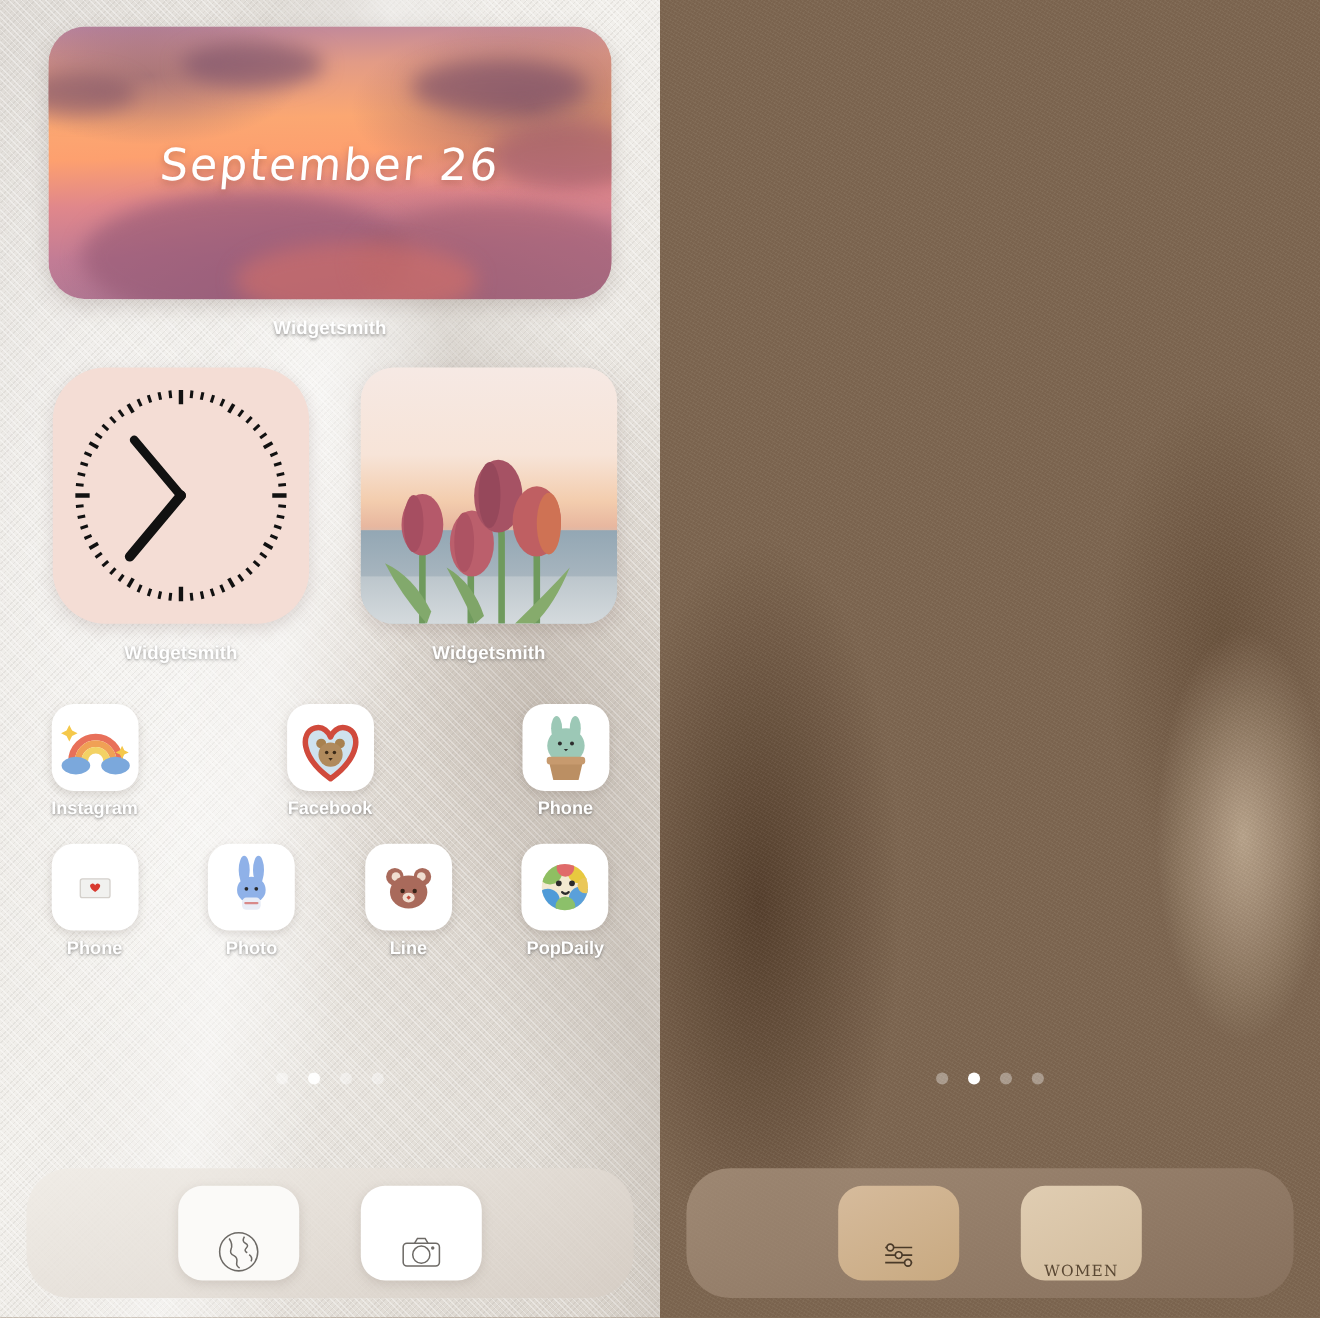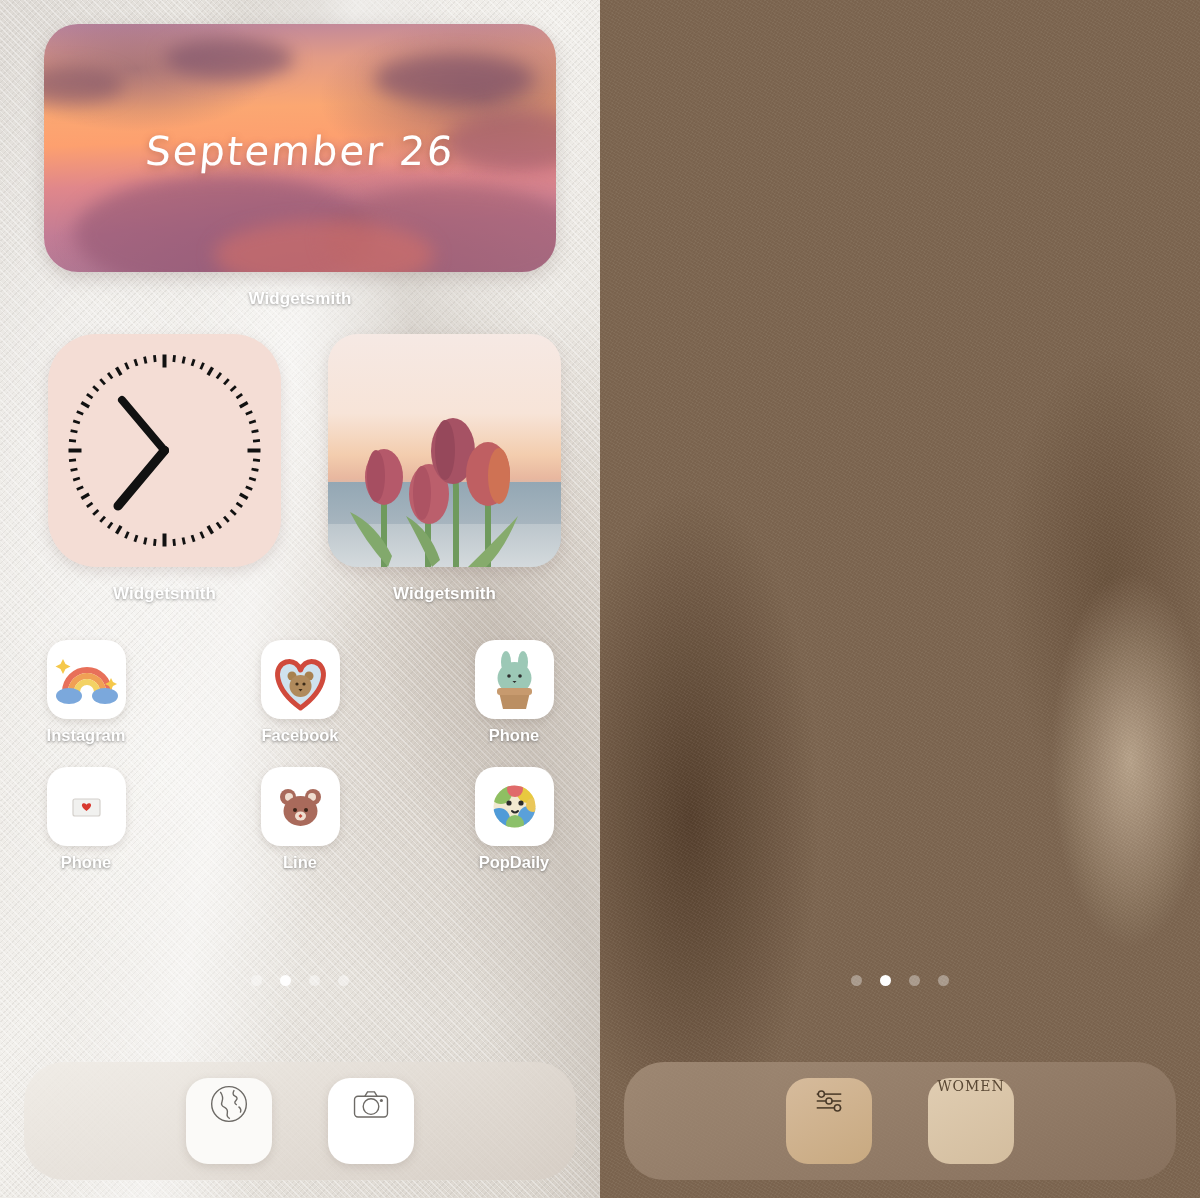--- a/index.html
+++ b/index.html
@@ -109,21 +109,21 @@
   .dot.on { background:rgba(255,255,255,.95); }
   .dot.dk { background:rgba(255,255,255,.35); }
   .dot.dk.on { background:#fff; }
 
   .dock {
     position:absolute; left:24px; right:24px; top:1062px; height:118px;
     border-radius:40px; display:flex; align-items:center; justify-content:center; gap:56px;
   }
   .dock-left { background:linear-gradient(160deg, rgba(240,236,230,.86), rgba(214,205,196,.80)); }
   .dock-right { background:linear-gradient(160deg, rgba(168,146,125,.78), rgba(140,117,98,.72)); }
-  .dock-tile { width:86px; height:86px; border-radius:22px; display:flex; align-items:flex-start; justify-content:center; }
+  .dock-tile { width:110px; height:86px; border-radius:22px; display:flex; align-items:flex-end; justify-content:center; }
 
   .dock-tile-tan { background:linear-gradient(150deg,#d6bb9c,#c8a980); }
   .dock-tile-tan2 { background:linear-gradient(150deg,#e0cdb2,#d3bd9e); }
 </style>
 </head>
 <body>
 
 <div class="phone phone-left">
   <div class="knit"></div>
   <div class="knit2"></div>
@@ -292,20 +292,34 @@
         <div class="icon-cell">
           <div class="app-tile">
             <svg viewBox="0 0 79 79" width="79" height="79">
               <rect x="26" y="32" width="27" height="17" rx="2" fill="#f1f1ef" stroke="#d4d0cb" stroke-width="1.2"></rect>
               <path d="M39.5 44 C34 40 34 37 36.5 36.3 C38 35.8 39 37 39.5 37.8 C40 37 41 35.8 42.5 36.3 C45 37 45 40 39.5 44Z" fill="#d8392f"></path>
             </svg>
           </div>
           <div class="applabel">Phone</div>
         </div>
 
+        <div class="icon-cell">
+          <div class="app-tile">
+            <svg viewBox="0 0 79 79" width="79" height="79">
+              <ellipse cx="33" cy="24" rx="5" ry="13" fill="#8fb1e8"></ellipse>
+              <ellipse cx="46" cy="24" rx="5" ry="13" fill="#8fb1e8"></ellipse>
+              <ellipse cx="39.5" cy="42" rx="13" ry="12" fill="#8fb1e8"></ellipse>
+              <circle cx="35" cy="41" r="1.7" fill="#2a2a2a"></circle>
+                <circle cx="44" cy="41" r="1.7" fill="#2a2a2a"></circle>
+              <rect x="31" y="49" width="17" height="11" rx="4" fill="#e9edf7"></rect>
+              <path d="M34 54 h11" stroke="#d88a8a" stroke-width="2" stroke-linecap="round"></path>
+            </svg>
+          </div>
+          <div class="applabel">Photo</div>
+        </div>
 
         <div class="icon-cell">
           <div class="app-tile">
             <svg viewBox="0 0 79 79" width="79" height="79">
               <circle cx="27" cy="30" r="8" fill="#a96a5b"></circle>
                 <circle cx="52" cy="30" r="8" fill="#a96a5b"></circle>
               <circle cx="28" cy="30" r="4" fill="#f0ded0"></circle>
                 <circle cx="51" cy="30" r="4" fill="#f0ded0"></circle>
               <ellipse cx="39.5" cy="44" rx="17" ry="15" fill="#a96a5b"></ellipse>
               <circle cx="34" cy="43" r="2" fill="#3a2418"></circle>

